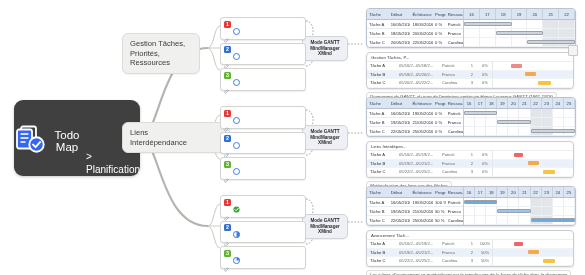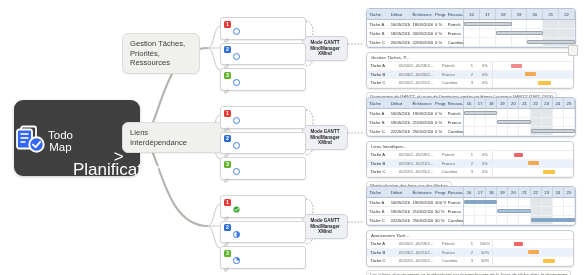--- a/index.html
+++ b/index.html
@@ -15,21 +15,21 @@
   
   .central{
     position:absolute;left:14px;top:100px;width:126px;height:76px;
     background:#404040;border-radius:9px;
     box-shadow:0 1px 3px rgba(0,0,0,.22);
     display:flex;align-items:center;justify-content:flex-start;
     padding-top:6px;box-sizing:border-box;
   }
   .central .doc-icon{width:34px;height:30px;margin-bottom:2px;}
   .central .c-title{color:#fff;font-size:11.5px;line-height:12.5px;text-align:center;}
-  .central .c-sub{color:#fff;font-size:17px;line-height:13px;text-align:center;margin-top:43px;}
+  .central .c-sub{color:#fff;font-size:10px;line-height:13px;margin-top:43px;}
 
   
   .branch{
     position:absolute;background:#f0f0ee;border:1px solid #dcdcd8;border-radius:6px;
     font-size:7.6px;line-height:9.5px;color:#3b3b3b;
     padding:5px 7px;box-sizing:border-box;white-space:pre-line;
     box-shadow:0 1px 1px rgba(0,0,0,.05);
   }
   #branch-0{left:122px;top:33px;width:78px;}
   #branch-1{left:122px;top:122px;width:108px;}

